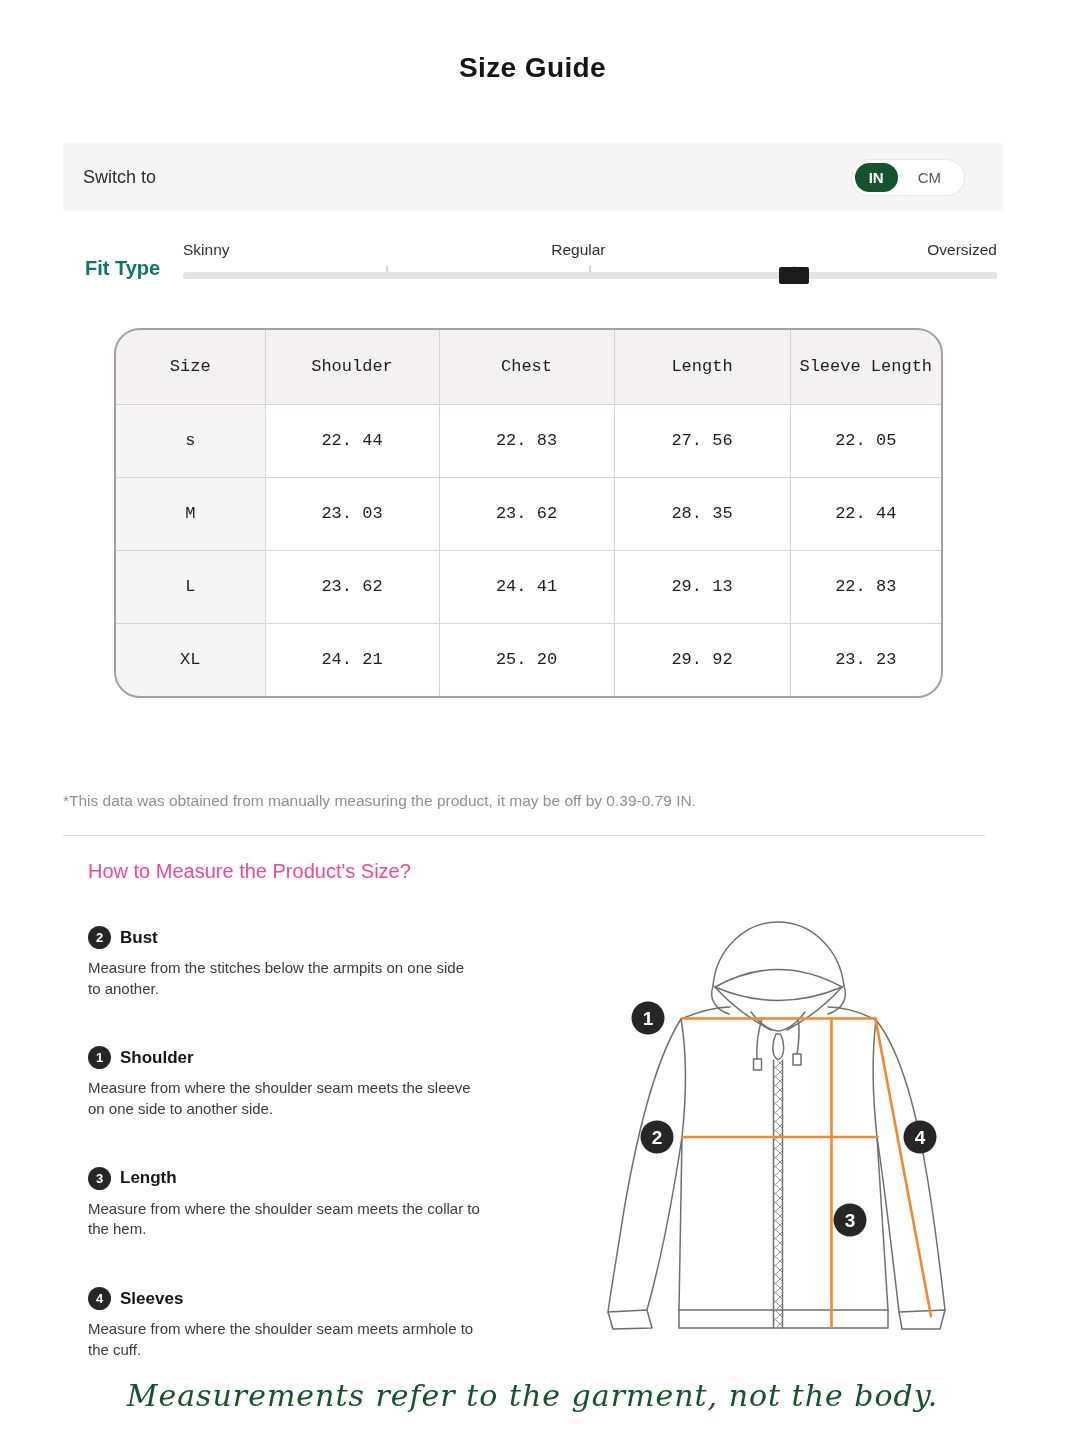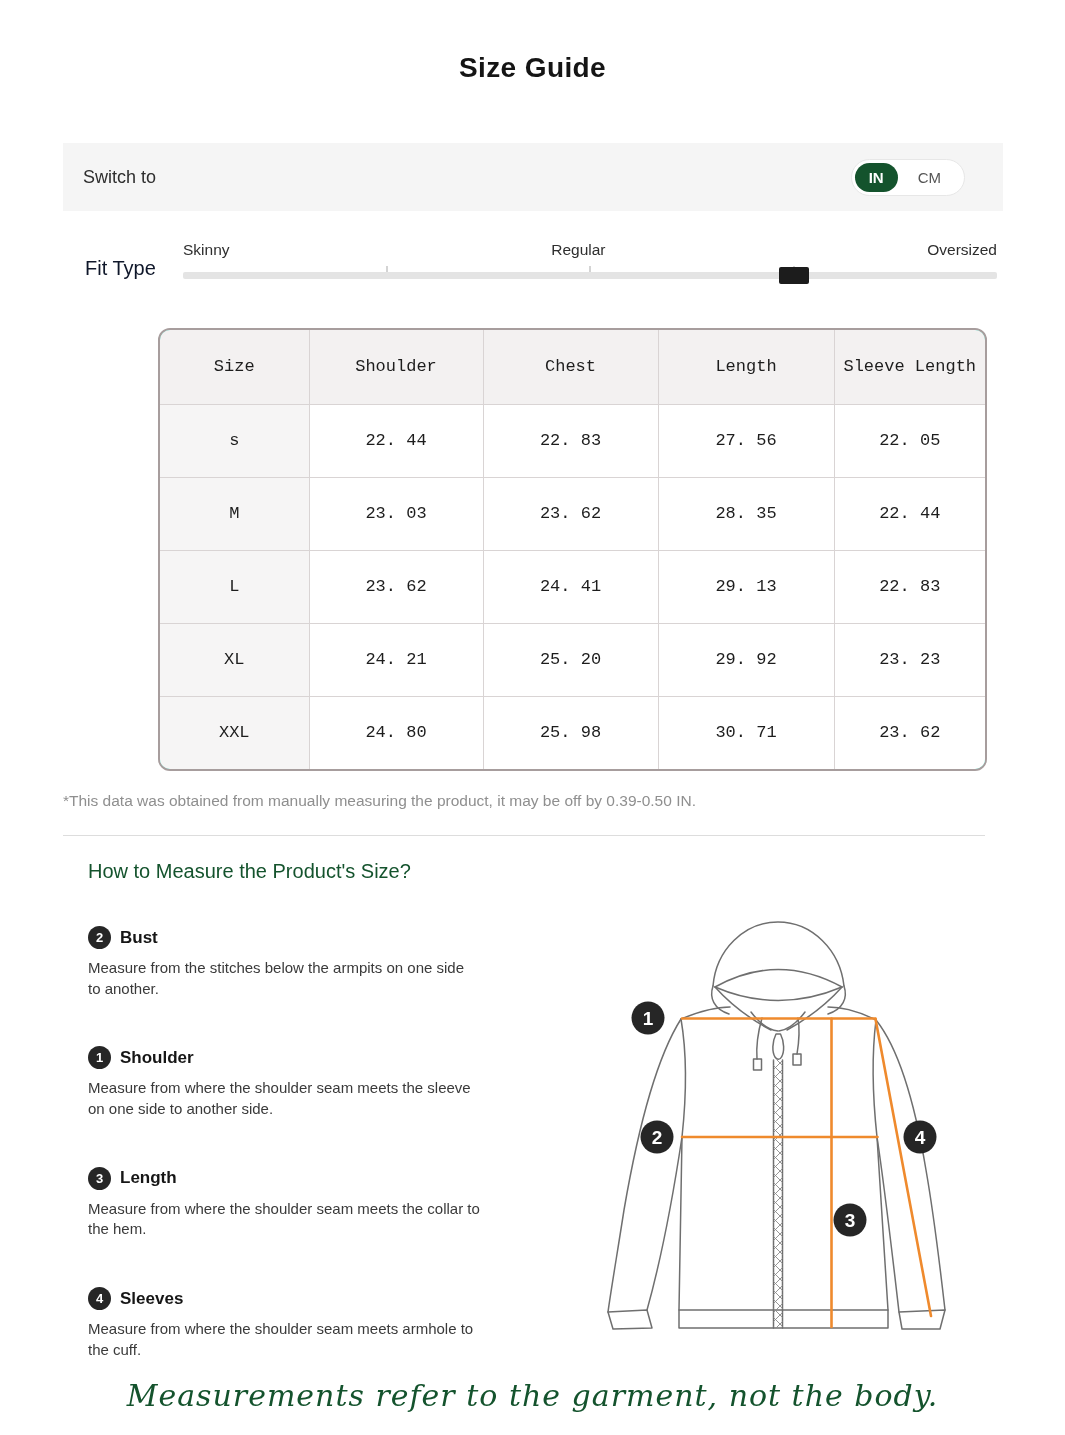--- a/index.html
+++ b/index.html
@@ -15,48 +15,48 @@
   .switch-bar { position:absolute; left:63px; top:143px; width:940px; height:68px;
                 background:#f5f5f5; display:flex; align-items:center;
                 justify-content:space-between; padding:0 38px 0 20px; }
   .switch-label { font-size:18px; color:#2e2e2e; }
   .unit-toggle { display:flex; align-items:center; background:#fff;
                  border:1px solid #e7e7e7; border-radius:19px; padding:3px; }
   .unit-option { font-size:15px; color:#555; padding:5px 20px; border-radius:15px; cursor:pointer; }
   .unit-option.active { background:#14532d; color:#fff; font-weight:700; padding:6px 14px; }
 
   
-  .fit-label { position:absolute; left:85px; top:257px; font-size:20px; font-weight:400; color:#0f172a; }
+  .fit-label { position:absolute; left:85px; top:257px; font-size:20px; font-weight:700; color:#0f766e; }
   .fit-slider { position:absolute; left:183px; top:241px; width:814px; }
   .fit-labels { display:flex; justify-content:space-between; font-size:15.5px; color:#2e2e2e; }
   .fit-track { position:relative; height:7px; background:#e4e4e4; border-radius:2px; margin-top:13px; }
   .fit-tick { position:absolute; top:-6px; width:2px; height:6px; background:#d4d4d4; transform:translateX(-50%); }
   .fit-handle { position:absolute; top:-5px; width:30px; height:17px; background:#1c1c1c;
                 border-radius:2px; transform:translateX(-50%); cursor:pointer; z-index:2; }
 
   
   .size-table-wrap { position:absolute; left:114px; top:328px; width:829px;
-                     border:2px solid #a79d9d; border-radius:12px; overflow:hidden; background:#5eead4;margin-left:44px; }
+                     border:2px solid #a79d9d; border-radius:26px; overflow:hidden; background:#5eead4; }
   table.size-table { width:100%; border-collapse:collapse; table-layout:fixed;
                      font-family:"Liberation Mono","DejaVu Sans Mono",monospace;
                      font-size:17px; color:#1d1d1d; }
   .size-table th, .size-table td { border-right:1px solid #d9d4d4; border-bottom:1px solid #d9d4d4;
                                    text-align:center; vertical-align:middle; padding:0; }
   .size-table th:last-child, .size-table td:last-child { border-right:none; }
   .size-table tr:last-child td { border-bottom:none; }
   .size-table thead th { height:74px; background:#f3f1f1; font-weight:normal; }
   .size-table tbody td { height:73px; background:#fff; }
   .size-table tbody td.row-head { background:#f6f5f5; }
 
   .table-note { position:absolute; left:63px; top:792px; width:940px;
                 font-size:15.5px; color:#8f8f8f; }
   .divider { position:absolute; left:63px; top:835px; width:922px; height:1px; background:#dddddd; }
 
   
-  .howto-heading { position:absolute; left:88px; top:860px; font-size:20px; color:#14532d; }
+  .howto-heading { position:absolute; left:88px; top:860px; font-size:20px; color:#ec4899; }
   .measure-list { position:absolute; left:88px; top:926px; width:392px; }
   .measure-item { margin-bottom:47px; }
   .measure-item-header { display:flex; align-items:center; gap:9px; margin-bottom:9px; }
   .badge { width:23px; height:23px; border-radius:50%; background:#262626; color:#fff;
            font-size:13px; font-weight:700; display:flex; align-items:center;
            justify-content:center; flex:0 0 23px; }
   .measure-label { font-size:17px; font-weight:700; color:#161616; }
   .measure-desc { font-size:15px; color:#3a3a3a; line-height:1.38; }
 
   .diagram { position:absolute; left:600px; top:910px; }
@@ -135,32 +135,25 @@
           <td>29. 13</td>
           <td>22. 83</td>
         </tr>
         <tr>
           <td class="row-head">XL</td>
           <td>24. 21</td>
           <td>25. 20</td>
           <td>29. 92</td>
           <td>23. 23</td>
         </tr>
-        <tr>
-          <td class="row-head">XXL</td>
-          <td>24. 80</td>
-          <td>25. 98</td>
-          <td>30. 71</td>
-          <td>23. 62</td>
-        </tr>
       </tbody>
     </table>
   </div>
 
-  <div class="table-note">*This data was obtained from manually measuring the product, it may be off by 0.39-0.50 IN.</div>
+  <div class="table-note">*This data was obtained from manually measuring the product, it may be off by 0.39-0.79 IN.</div>
   <div class="divider"></div>
 
   <div class="howto-heading">How to Measure the Product's Size?</div>
 
   <div class="measure-list">
     <div class="measure-item">
       <div class="measure-item-header">
         <span class="badge">2</span>
         <span class="measure-label">Bust</span>
       </div>

